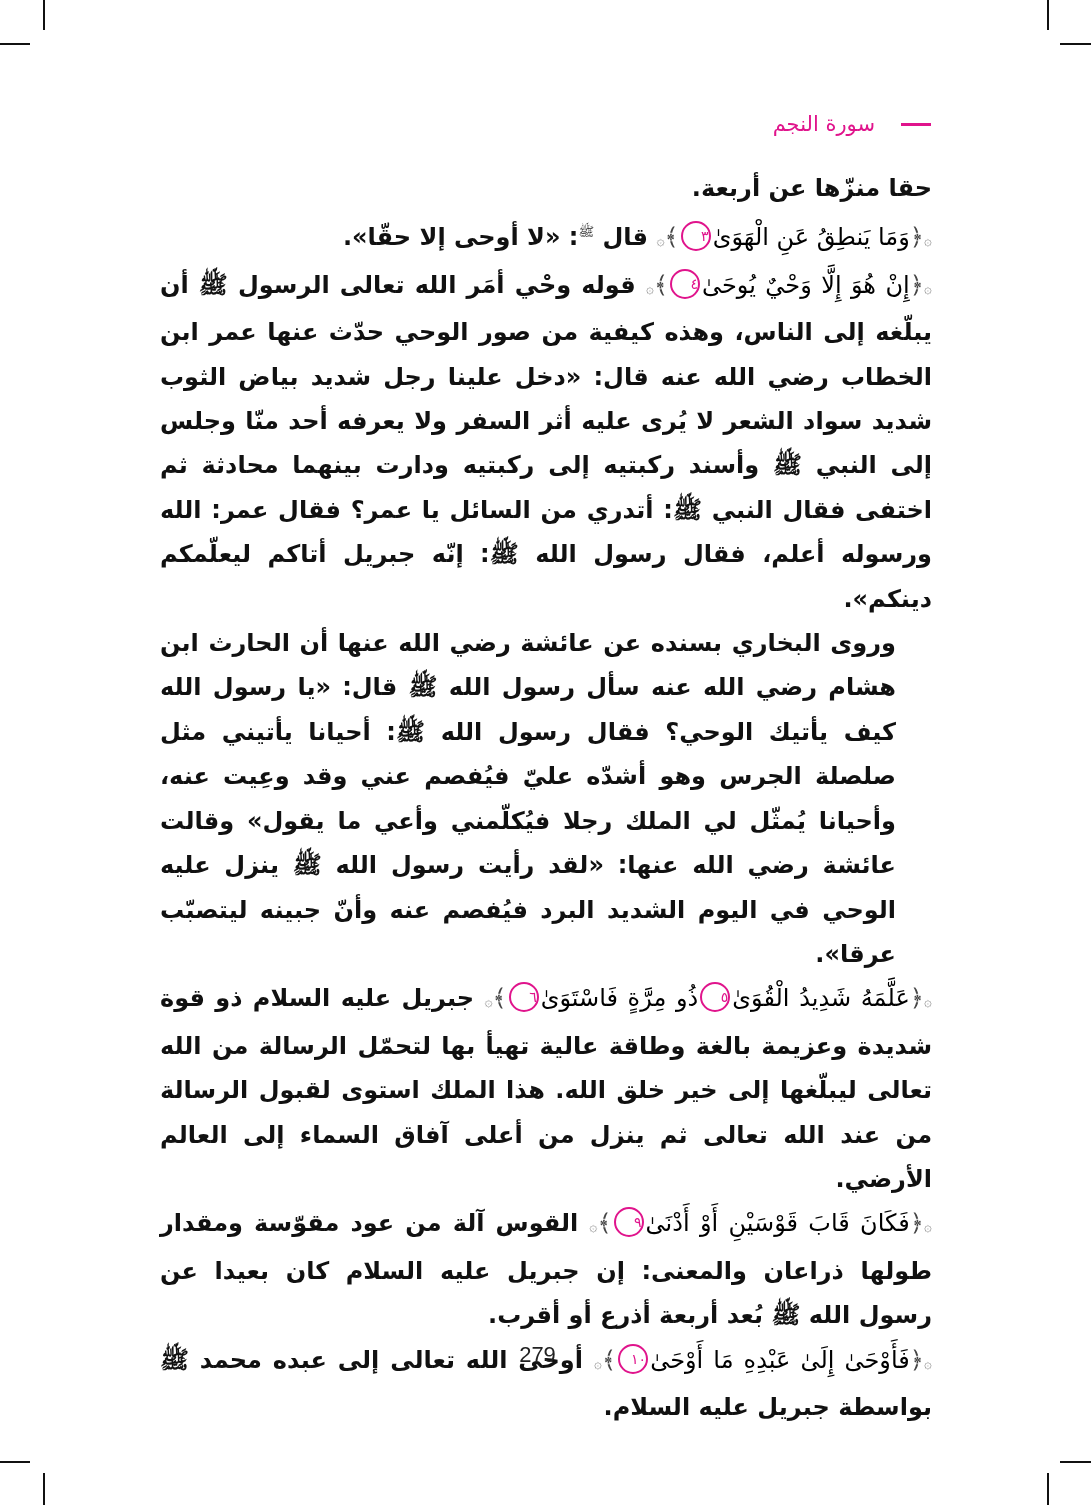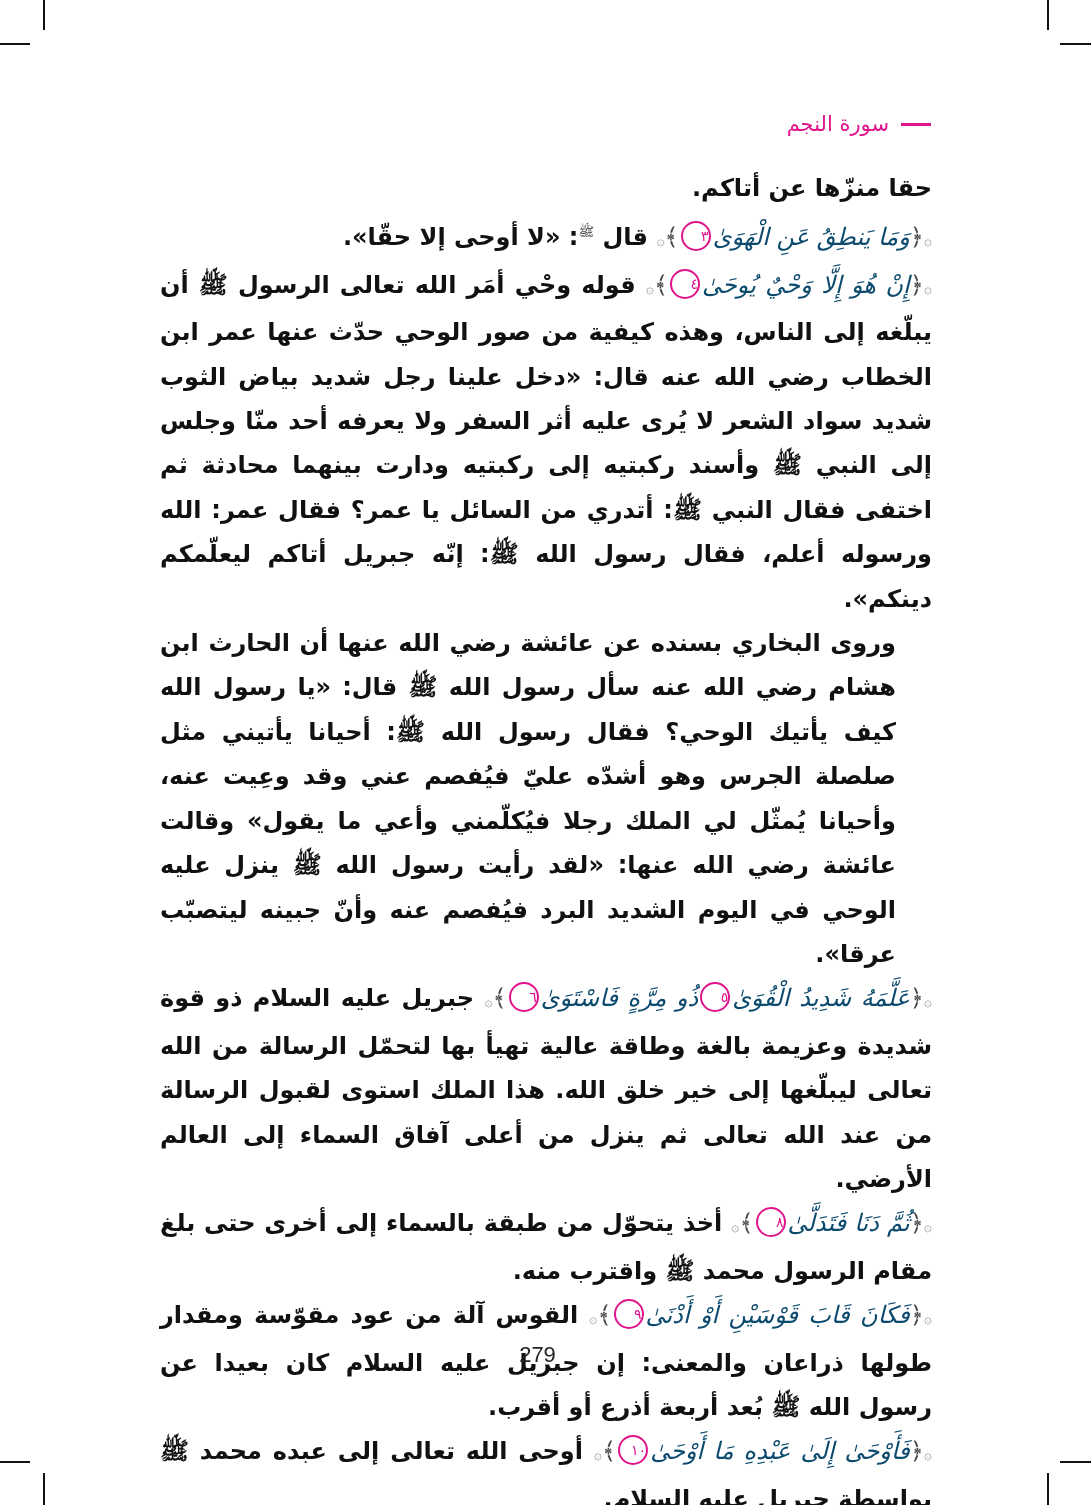--- a/index.html
+++ b/index.html
@@ -3,33 +3,33 @@
   <meta charset="utf-8">
   <style>
     html, body { margin: 0; padding: 0; }
     body {
       width: 1091px; height: 1505px; background: #ffffff; position: relative; overflow: hidden;
       font-family: "DejaVu Sans", sans-serif;
     }
     .crop { position: absolute; background: #111; }
     .header {
       position: absolute; right: 160px; top: 112px; direction: rtl;
-      display: flex; align-items: center; gap: 12px;
+      display: flex; align-items: center; gap: 26px;
       color: #e0148c; font-size: 21px;
     }
     .header .bar { width: 30px; height: 3px; background: #e0148c; display: inline-block; }
     .body-text {
       position: absolute; left: 160px; top: 166px; width: 772px;
       direction: rtl; text-align: justify; color: #111;
       font-family: "DejaVu Sans", sans-serif; font-size: 24px; line-height: 44.4px;
       font-weight: bold;
     }
     .para { margin: 0; text-align-last: right; }
     .indent { padding-right: 36px; }
-    .verse { color: #0c4a6e; font-weight: normal; font-style: italic; }
+    .verse { color: #000000; font-weight: normal; }
     .orn { color: #9a9a9a; font-size: 14px; font-weight: normal; }
     .bracket { color: #444; font-weight: normal; }
     .vnum {
       display: inline-block; width: 26px; height: 26px; line-height: 26px;
       border: 2px solid #e0148c; border-radius: 50%;
       color: #e0148c; font-size: 14px; text-align: center; vertical-align: middle;
       font-weight: normal; margin: 0 2px; position: relative; top: -2px;
     }
     .saw { font-size: 13px; font-weight: normal; vertical-align: super; }
     .pagenum {
@@ -50,21 +50,21 @@
 <div class="crop" style="left:1047px;top:1473px;width:2px;height:32px;"></div>
 
 <div class="header">
   <span class="bar"></span>
   <span>سورة النجم</span>
 </div>
 
 <div class="body-text">
 
   <p class="para">
-    <span>حقا منزّها عن أتاكم.</span>
+    <span>حقا منزّها عن أربعة.</span>
   </p>
 
   <p class="para">
     <span class="orn">۞</span><span class="bracket">﴿</span><span class="verse">وَمَا يَنطِقُ عَنِ الْهَوَىٰ</span><span class="vnum">٣</span><span class="bracket">﴾</span><span class="orn">۞</span>
     <span>قال</span>
     <span class="saw">ﷺ</span><span>: «لا أوحى إلا حقّا».</span>
   </p>
 
   <p class="para">
     <span class="orn">۞</span><span class="bracket">﴿</span><span class="verse">إِنْ هُوَ إِلَّا وَحْيٌ يُوحَىٰ</span><span class="vnum">٤</span><span class="bracket">﴾</span><span class="orn">۞</span>
@@ -74,24 +74,20 @@
   <p class="para indent">
     <span>وروى البخاري بسنده عن عائشة رضي الله عنها أن الحارث ابن هشام رضي الله عنه سأل رسول الله ﷺ قال: «يا رسول الله كيف يأتيك الوحي؟ فقال رسول الله ﷺ: أحيانا يأتيني مثل صلصلة الجرس وهو أشدّه عليّ فيُفصم عني وقد وعِيت عنه، وأحيانا يُمثّل لي الملك رجلا فيُكلّمني وأعي ما يقول» وقالت عائشة رضي الله عنها: «لقد رأيت رسول الله ﷺ ينزل عليه الوحي في اليوم الشديد البرد فيُفصم عنه وأنّ جبينه ليتصبّب عرقا».</span>
   </p>
 
   <p class="para">
     <span class="orn">۞</span><span class="bracket">﴿</span><span class="verse">عَلَّمَهُ شَدِيدُ الْقُوَىٰ</span><span class="vnum">٥</span><span class="verse">ذُو مِرَّةٍ فَاسْتَوَىٰ</span><span class="vnum">٦</span><span class="bracket">﴾</span><span class="orn">۞</span>
     <span>جبريل عليه السلام ذو قوة شديدة وعزيمة بالغة وطاقة عالية تهيأ بها لتحمّل الرسالة من الله تعالى ليبلّغها إلى خير خلق الله. هذا الملك استوى لقبول الرسالة من عند الله تعالى ثم ينزل من أعلى آفاق السماء إلى العالم الأرضي.</span>
   </p>
 
 
-  <p class="para">
-    <span class="orn">۞</span><span class="bracket">﴿</span><span class="verse">ثُمَّ دَنَا فَتَدَلَّىٰ</span><span class="vnum">٨</span><span class="bracket">﴾</span><span class="orn">۞</span>
-    <span>أخذ يتحوّل من طبقة بالسماء إلى أخرى حتى بلغ مقام الرسول محمد ﷺ واقترب منه.</span>
-  </p>
 
   <p class="para">
     <span class="orn">۞</span><span class="bracket">﴿</span><span class="verse">فَكَانَ قَابَ قَوْسَيْنِ أَوْ أَدْنَىٰ</span><span class="vnum">٩</span><span class="bracket">﴾</span><span class="orn">۞</span>
     <span>القوس آلة من عود مقوّسة ومقدار طولها ذراعان والمعنى: إن جبريل عليه السلام كان بعيدا عن رسول الله ﷺ بُعد أربعة أذرع أو أقرب.</span>
   </p>
 
   <p class="para">
     <span class="orn">۞</span><span class="bracket">﴿</span><span class="verse">فَأَوْحَىٰ إِلَىٰ عَبْدِهِ مَا أَوْحَىٰ</span><span class="vnum">١٠</span><span class="bracket">﴾</span><span class="orn">۞</span>
     <span>أوحى الله تعالى إلى عبده محمد ﷺ بواسطة جبريل عليه السلام.</span>
   </p>

